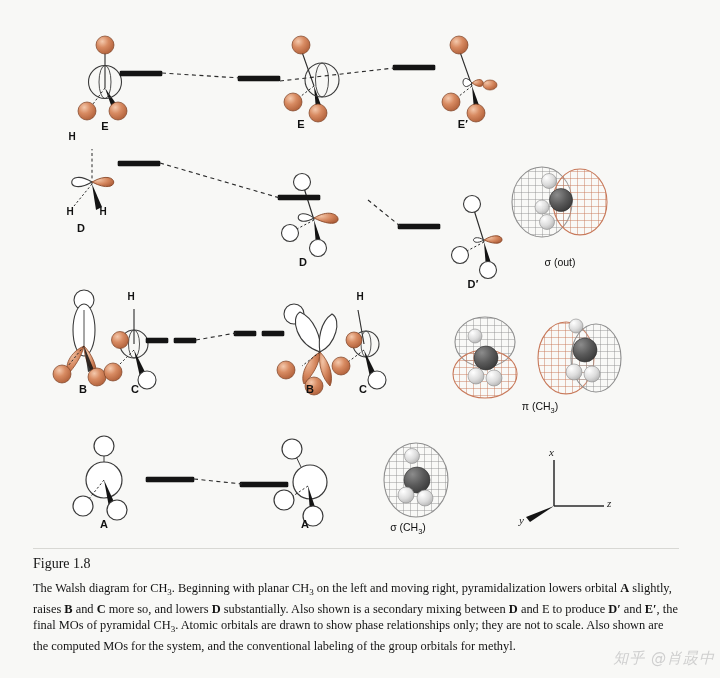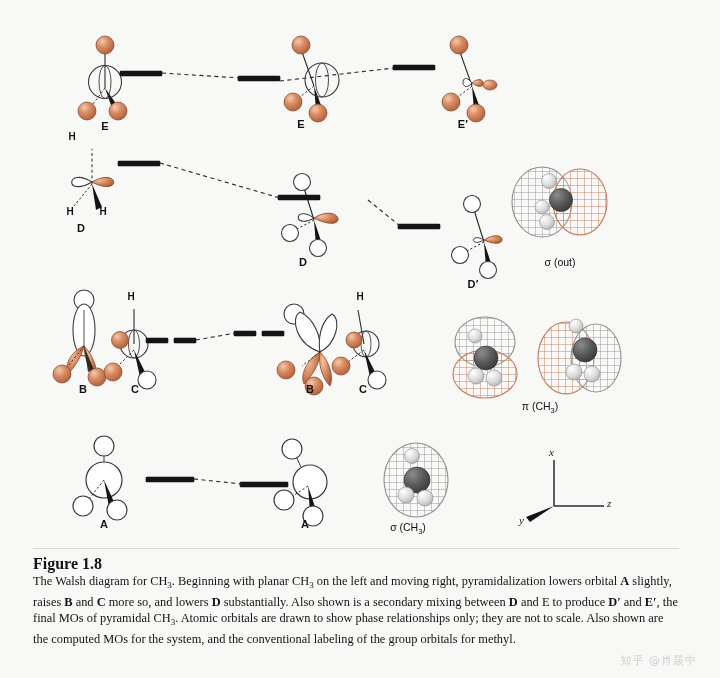--- a/index.html
+++ b/index.html
@@ -30,29 +30,29 @@
   .level{
     background:#141414;border-radius:1px;
     box-shadow:0 0 0 .3px #000;
   }
   
   #caption{
     position:absolute;left:33px;top:556px;width:646px;
     font-family:"Liberation Serif", serif;
     font-size:12.4px;line-height:16.2px;color:#131313;
   }
-  #caption .figno{font-weight:bold;font-size:16px;display:block;margin-bottom:1px;}
+  #caption .figno{font-weight:normal;font-size:14px;display:block;margin-bottom:8px;}
   #caption b{font-weight:bold;}
   #caption sub{font-size:9px;}
   #rule{position:absolute;left:33px;top:548px;width:646px;height:1px;background:#d8d8d4;}
   
   #watermark{
-    position:absolute;right:23px;bottom:10px;
+    position:absolute;right:5px;bottom:10px;
     font-family:"DejaVu Sans", sans-serif;
-    font-size:11px;color:#cfcfcf;letter-spacing:1px;white-space:nowrap;
+    font-size:15px;color:#cfcfcf;letter-spacing:1px;white-space:nowrap;font-style:italic;
   }
   
   .axistxt{font-family:"Liberation Serif", serif;font-style:italic;font-size:11px;color:#222;}
   svg{display:block;overflow:visible;}
 </style>
 </head>
 <body>
 
 <div id="stage">
 

